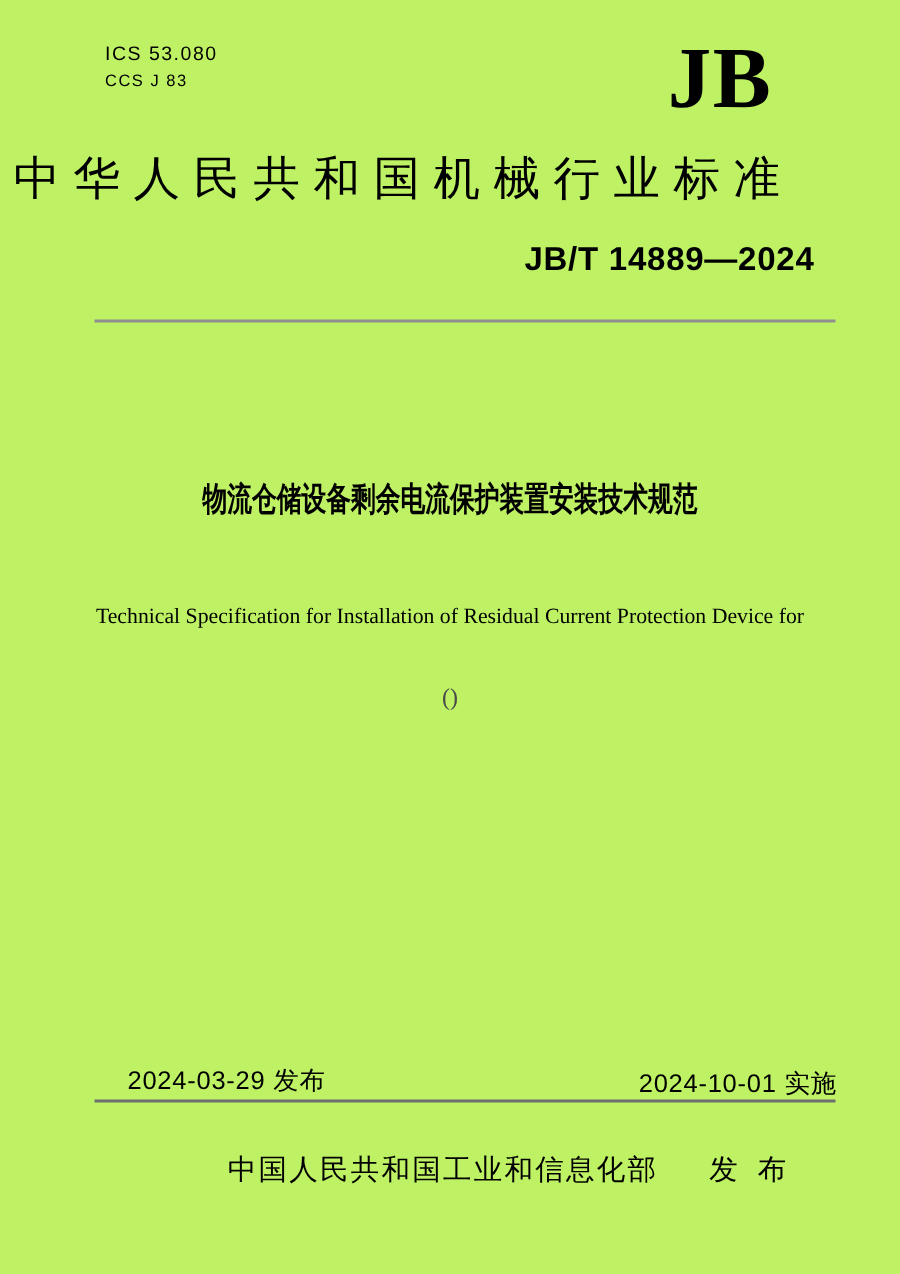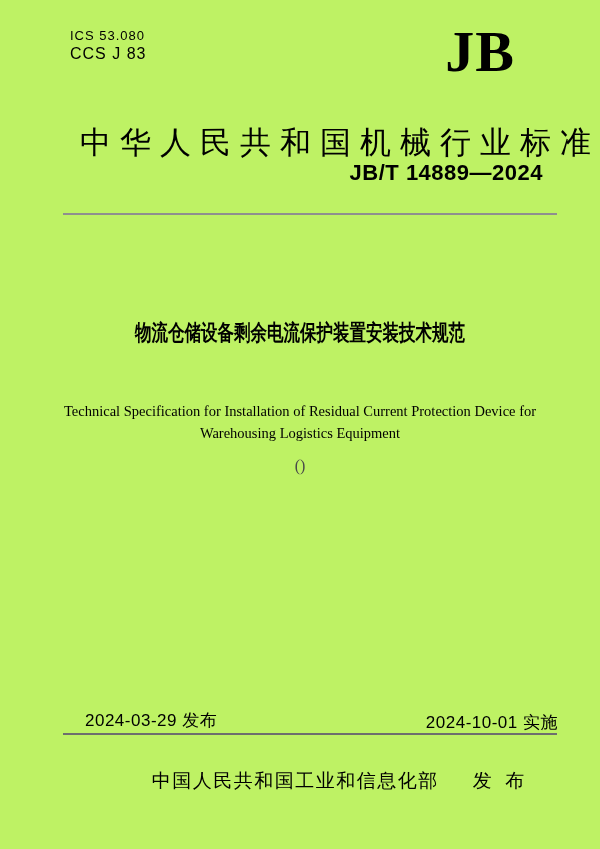--- a/index.html
+++ b/index.html
@@ -22,43 +22,43 @@
     top: 27px;
     font-size: 13px;
     letter-spacing: 1px;
     line-height: 18px;
     white-space: pre;
   }
   .ccs {
     position: absolute;
     left: 70px;
     top: 45px;
-    font-size: 16px;
+    font-size: 11px;
     letter-spacing: 1px;
     line-height: 18px;
     white-space: pre;
   }
   .jb-logo {
     position: absolute;
     left: 430px;
     top: 22px;
     width: 100px;
     text-align: center;
     font-family: "Liberation Serif", serif;
     font-weight: bold;
     font-size: 58px;
     line-height: 60px;
     letter-spacing: 1px;
   }
   .std-category {
     position: absolute;
     left: 0;
-    top: 124px;
+    top: 100px;
     width: 100%;
-    text-align: right;
+    text-align: left;
     font-size: 31px;
     line-height: 38px;
     letter-spacing: 9px;
     padding-left: 9px;
     box-sizing: border-box;
     white-space: nowrap;
   }
   .std-number {
     position: absolute;
     right: 57px;
@@ -163,21 +163,20 @@
   <div class="std-number">JB/T 14889—2024</div>
 
   <div class="rule rule-top"></div>
 
   <div class="title-cn">
     <span class="squeeze">物流仓储设备剩余电流保护装置安装技术规范</span>
   </div>
 
   <div class="title-en">
     <div>Technical Specification for Installation of Residual Current Protection Device for</div>
-    <div>Warehousing Logistics Equipment</div>
   </div>
 
   <div class="draft-mark">()</div>
 
   <div class="release-date">2024-03-29 发布</div>
   <div class="impl-date">2024-10-01 实施</div>
 
   <div class="rule rule-bottom"></div>
 
   <div class="footer-row">

